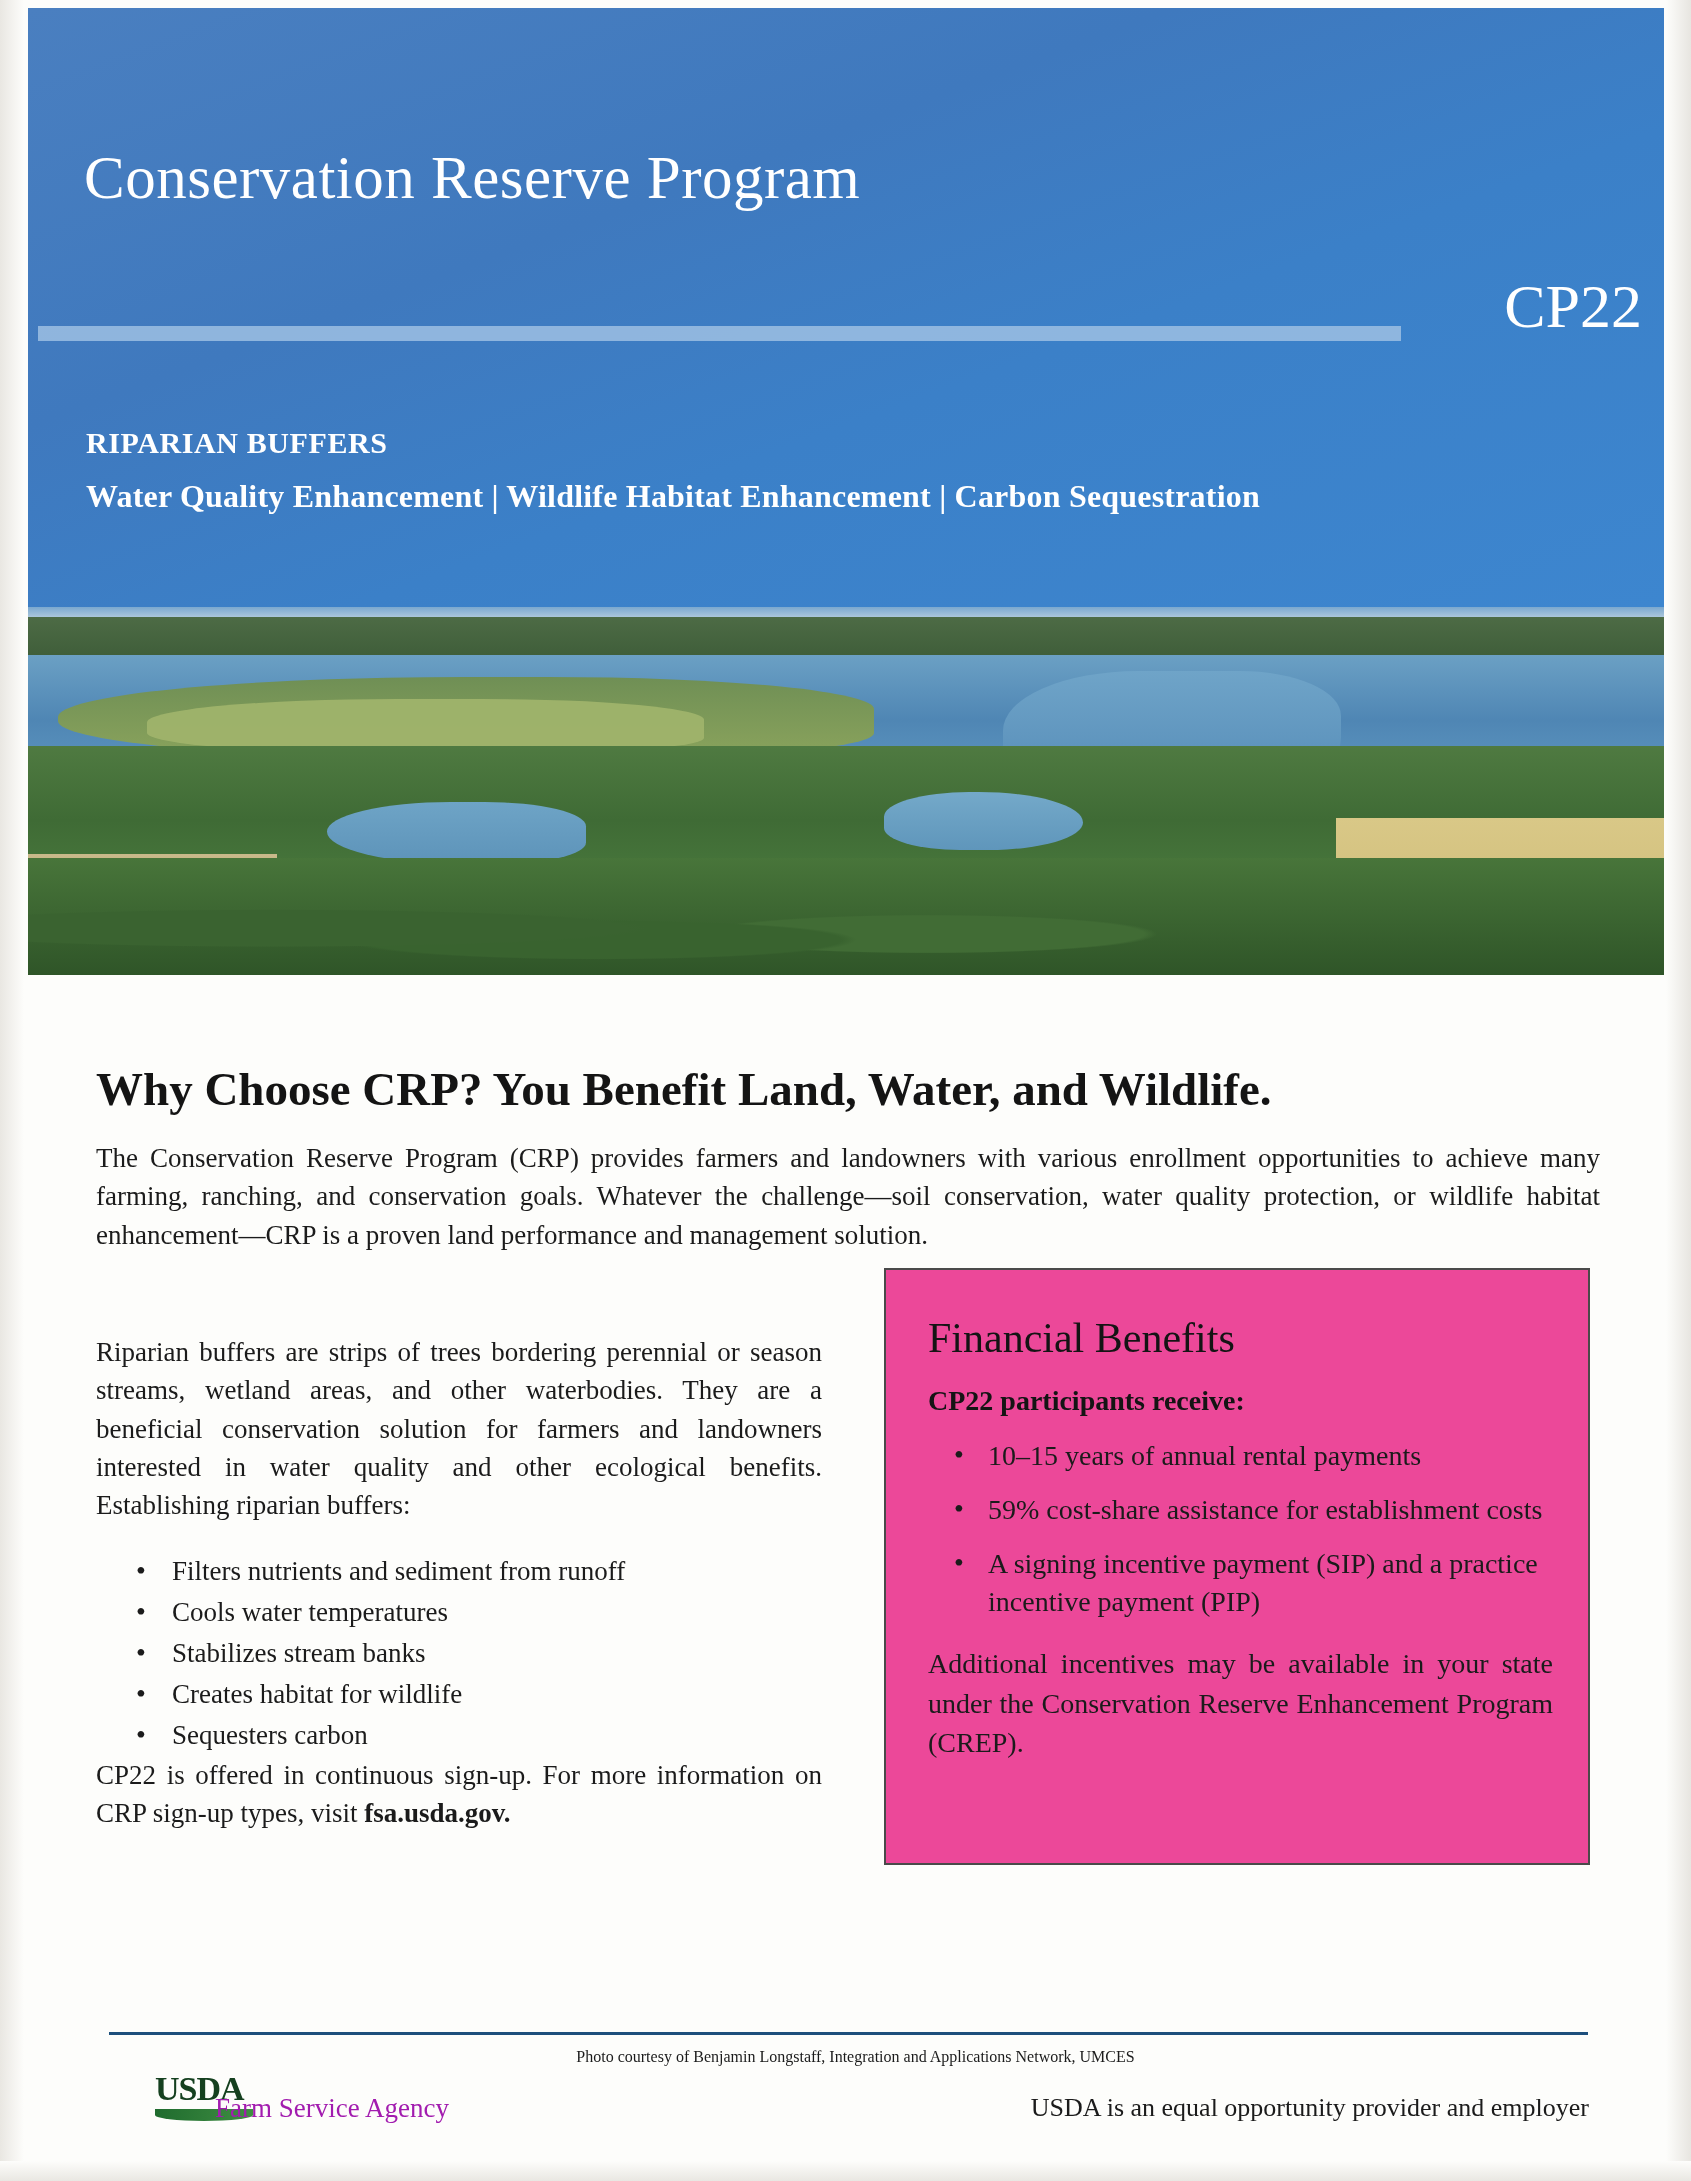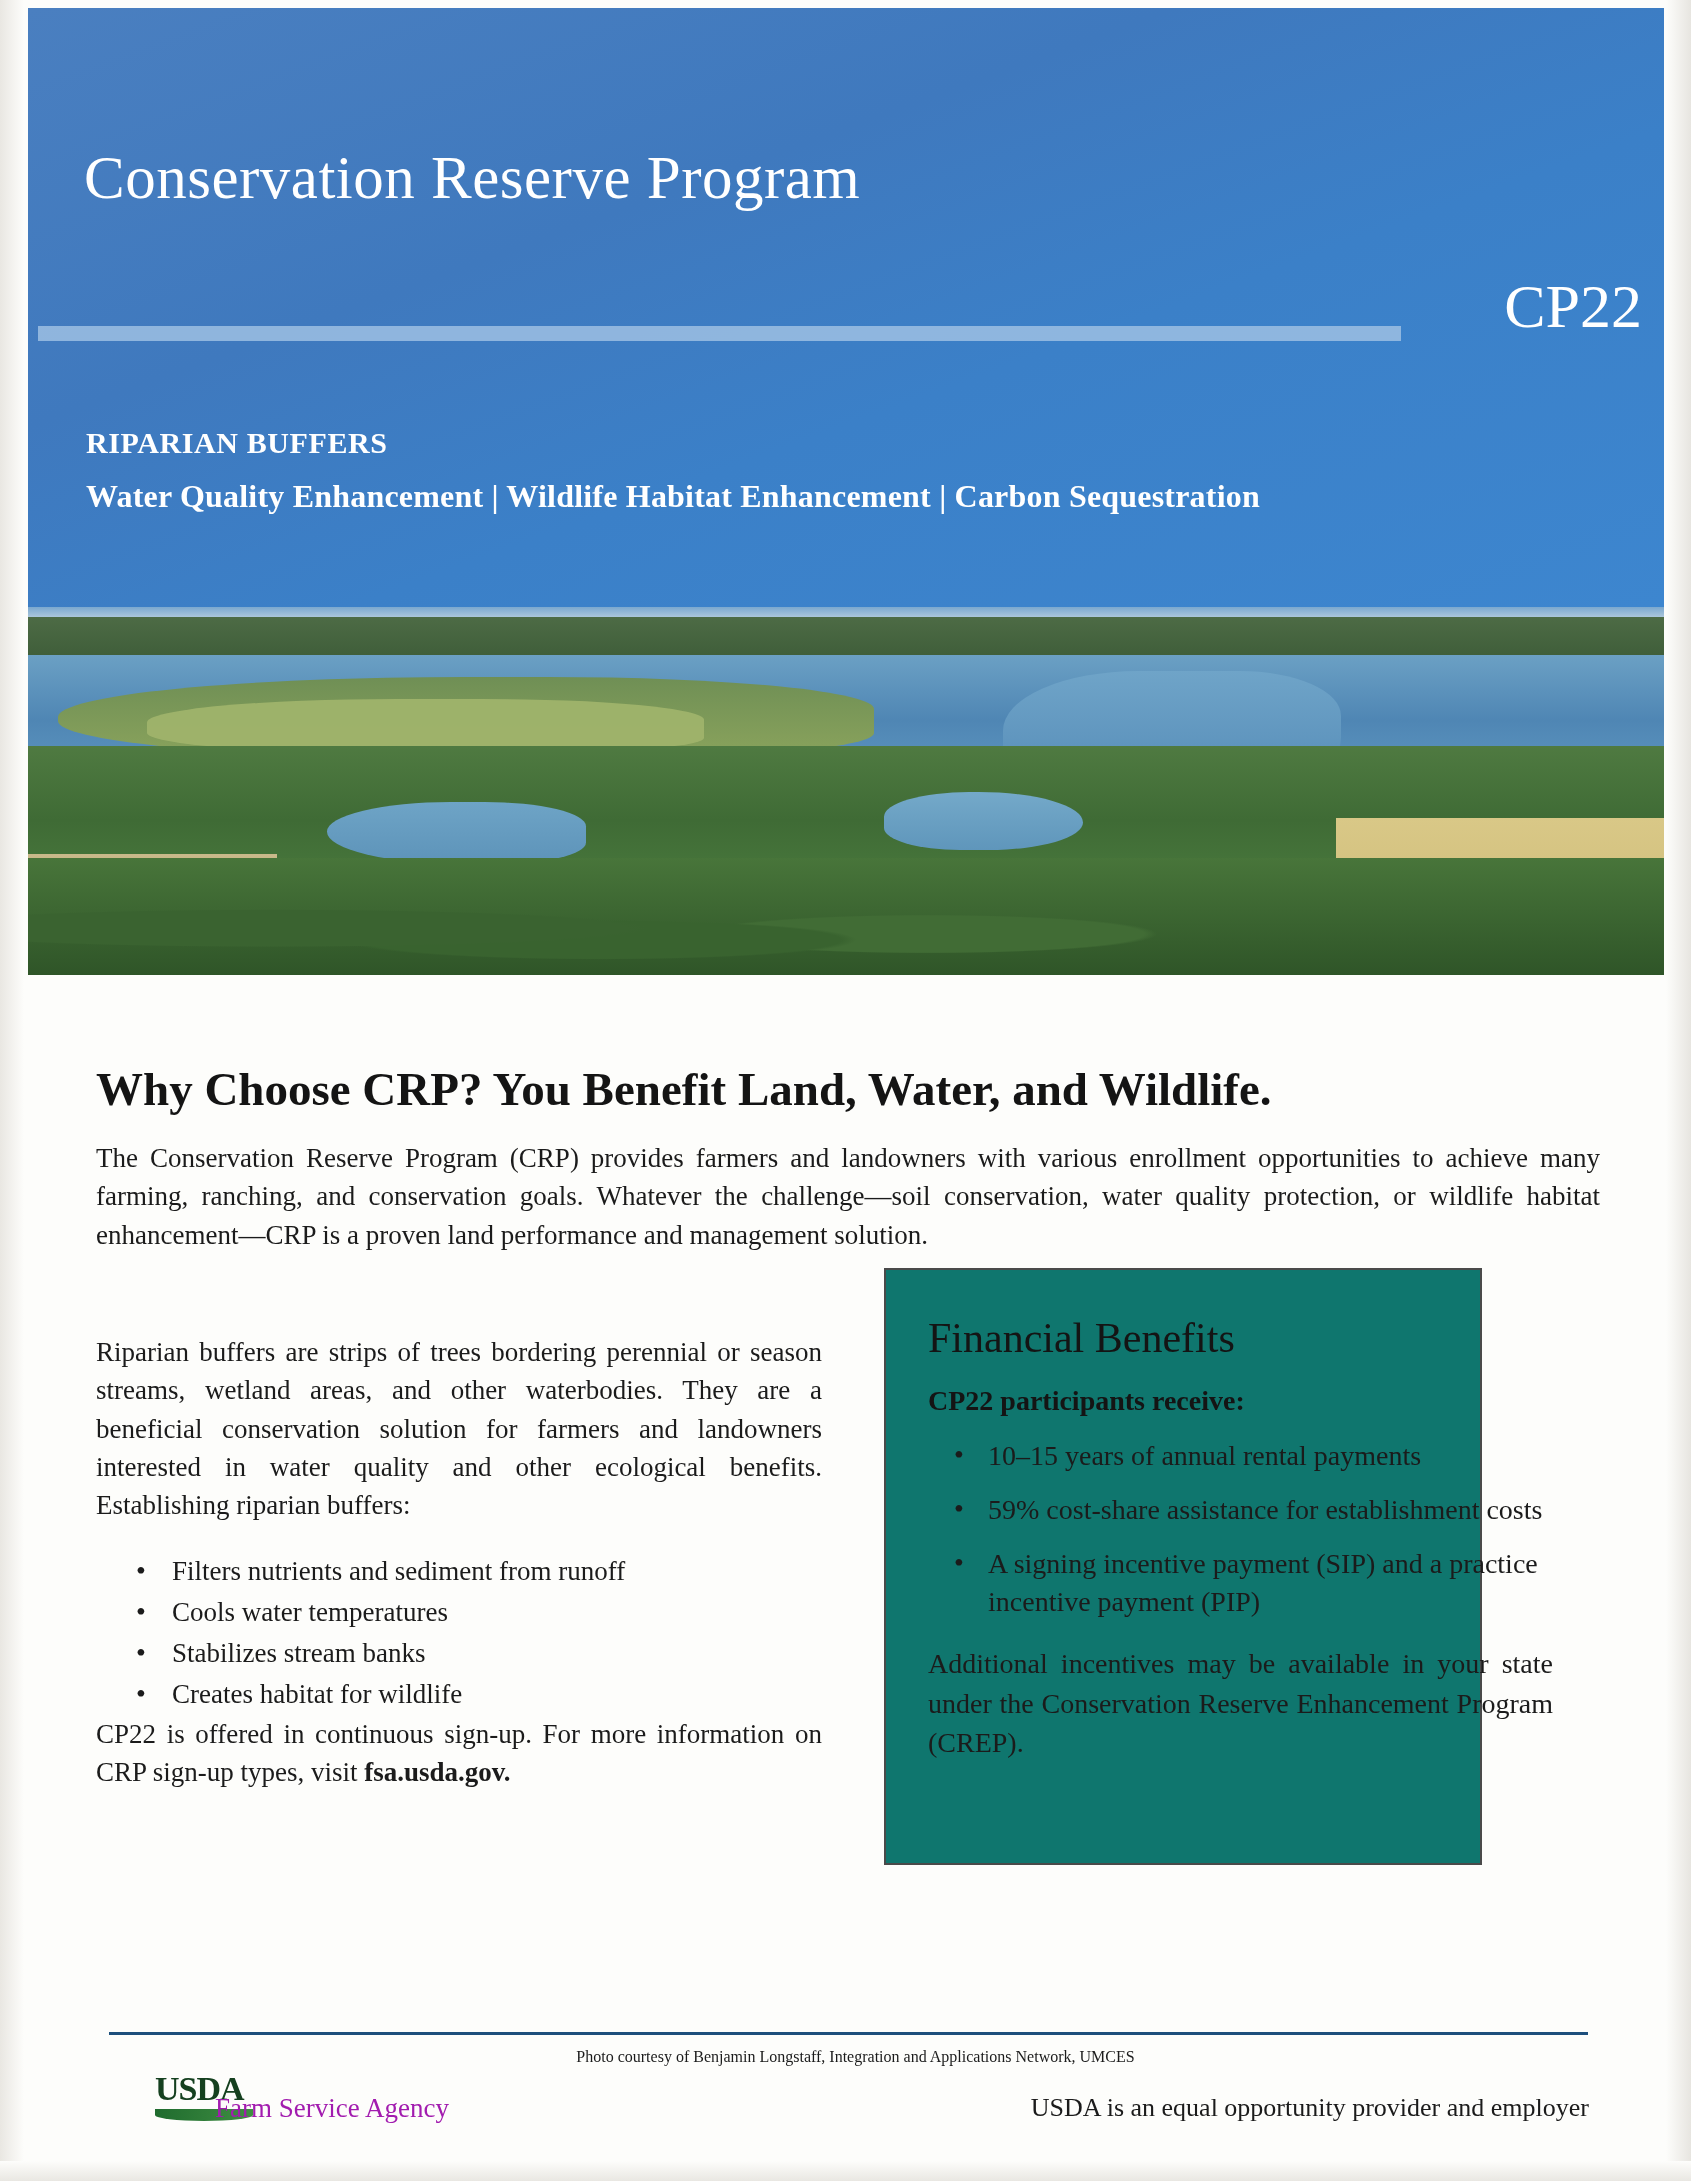--- a/index.html
+++ b/index.html
@@ -235,24 +235,24 @@
   .closing {
     margin-top: 30px;
   }
   .bold-inline { font-weight: bold; }
 
   
   .fin-box {
     position: absolute;
     left: 884px;
     top: 1268px;
-    width: 598px;
+    width: 706px;
     height: 597px;
     border: 2px solid #4a4a4a;
-    background: #0f766e;
+    background: #ec4899;
     box-sizing: border-box;
     text-decoration: underline;
   }
   .fin-title {
     position: absolute;
     left: 42px;
     top: 44px;
     font-size: 42px;
     color: #141414;
   }
@@ -390,20 +390,21 @@
   <p class="intro">The Conservation Reserve Program (CRP) provides farmers and landowners with  various enrollment opportunities to achieve many farming, ranching, and conservation goals. Whatever the challenge—soil conservation, water quality protection, or wildlife habitat enhancement—CRP is a proven land performance and management solution.</p>
 
 
   <div class="left-col">
     <p>Riparian buffers are strips of trees bordering perennial or season streams, wetland areas, and other waterbodies. They are a beneficial conservation solution for farmers and landowners interested in water quality and other ecological benefits. Establishing riparian buffers:</p>
     <ul class="bullets">
       <li>Filters nutrients and sediment from runoff</li>
       <li>Cools water temperatures</li>
       <li>Stabilizes stream banks</li>
       <li>Creates habitat for wildlife</li>
+      <li>Sequesters carbon</li>
     </ul>
     <p class="closing"><span>CP22 is offered in continuous sign-up. For more information on CRP sign-up types, visit </span><span class="bold-inline">fsa.usda.gov.</span></p>
   </div>
 
   <div class="fin-box">
     <div class="fin-title">Financial Benefits</div>
     <div class="fin-sub">CP22 participants receive:</div>
     <ul class="fin-bullets">
       <li>10–15 years of annual rental payments</li>
       <li>59% cost-share assistance for establishment costs</li>

